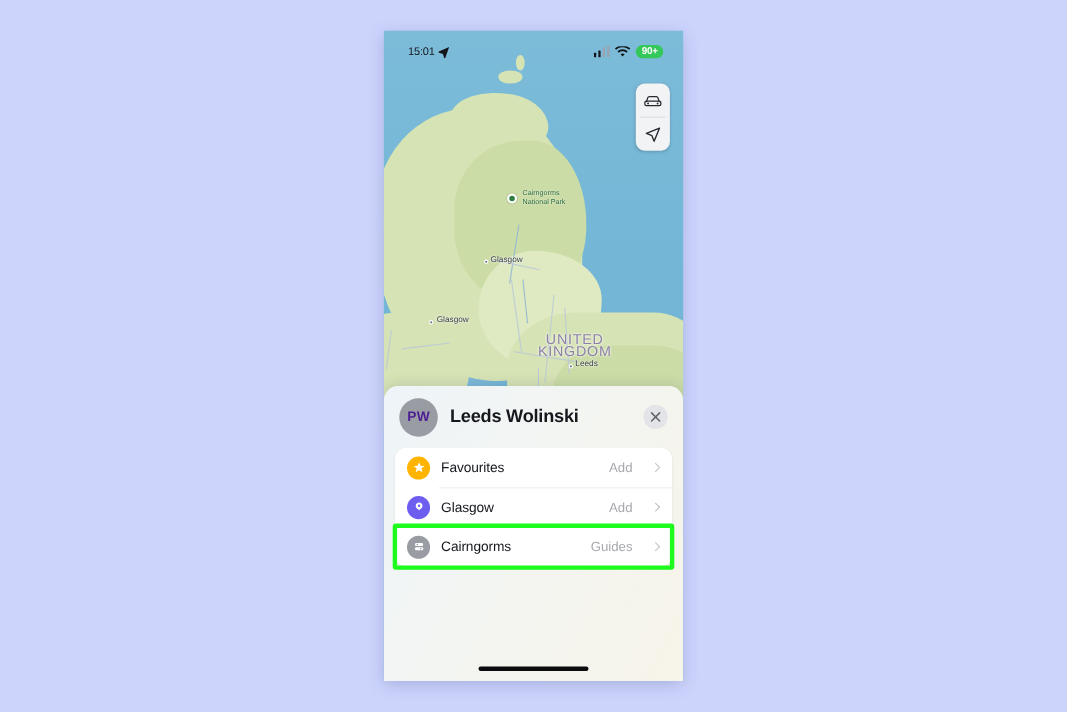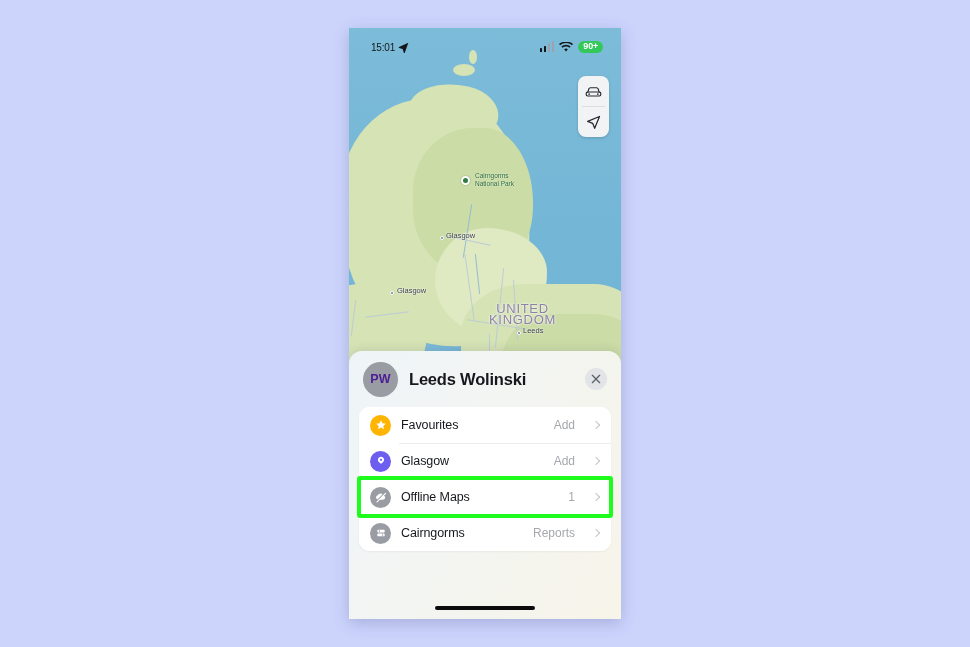--- a/index.html
+++ b/index.html
@@ -434,49 +434,35 @@
               <path d="M8 2.4c2.3 0 4.1 1.8 4.1 4 0 2.1-1.5 3.4-3.1 4.6l-1 .8-1-.8C5.4 9.8 3.9 8.5 3.9 6.4c0-2.2 1.8-4 4.1-4z" fill="#fff"></path>
               <circle cx="8" cy="6.4" r="1.5" fill="#6d5ef0"></circle>
             </svg>
           </div>
         </div>
         <div class="row-label">Glasgow</div>
         <div class="row-value">Add</div>
         <div class="chev"></div>
       </div>
 
-      <div class="menu-row">
-        <div class="row-icon">
-          <div class="ic-circle" style="background:#9a9ca3;">
-            <svg width="14" height="14" viewBox="0 0 18 18">
-              <path d="M5.6 12.4h6.1c1.5 0 2.7-1.15 2.7-2.6 0-1.35-1.05-2.5-2.45-2.6C11.6 5.6 10.2 4.5 8.5 4.5c-1.6 0-3 1-3.5 2.4-1.3.2-2.3 1.3-2.3 2.6 0 1.5 1.2 2.9 2.9 2.9z" fill="#fff"></path>
-              <path d="M3.3 14.4 14.3 3.5" stroke="#9a9ca3" stroke-width="1.7" stroke-linecap="round"></path>
-              <path d="M3.9 15.2 14.9 4.3" stroke="#fff" stroke-width="1.5" stroke-linecap="round"></path>
-            </svg>
-          </div>
-        </div>
-        <div class="row-label">Offline Maps</div>
-        <div class="row-value">1</div>
-        <div class="chev"></div>
-      </div>
 
 
       <div class="menu-row">
         <div class="row-icon">
           <div class="ic-circle" style="background:#9a9ca3;">
             <svg width="12" height="12" viewBox="0 0 16 16">
               <rect x="3.1" y="3.6" width="9.8" height="3.6" rx="1.2" fill="#fff"></rect>
               <rect x="3.1" y="8.8" width="9.8" height="3.6" rx="1.2" fill="#fff"></rect>
               <circle cx="5.9" cy="5.4" r=".95" fill="#9a9ca3"></circle>
               <circle cx="10.1" cy="10.6" r=".95" fill="#9a9ca3"></circle>
             </svg>
           </div>
         </div>
         <div class="row-label">Cairngorms</div>
-        <div class="row-value">Reports</div>
+        <div class="row-value">Guides</div>
         <div class="chev"></div>
       </div>
 
     </div>
 
     <div id="home-indicator"></div>
   </div>
 
   <div id="highlight-box" style="top: 448px; height: 42px; border-color: rgb(29, 252, 29);"></div>
 

